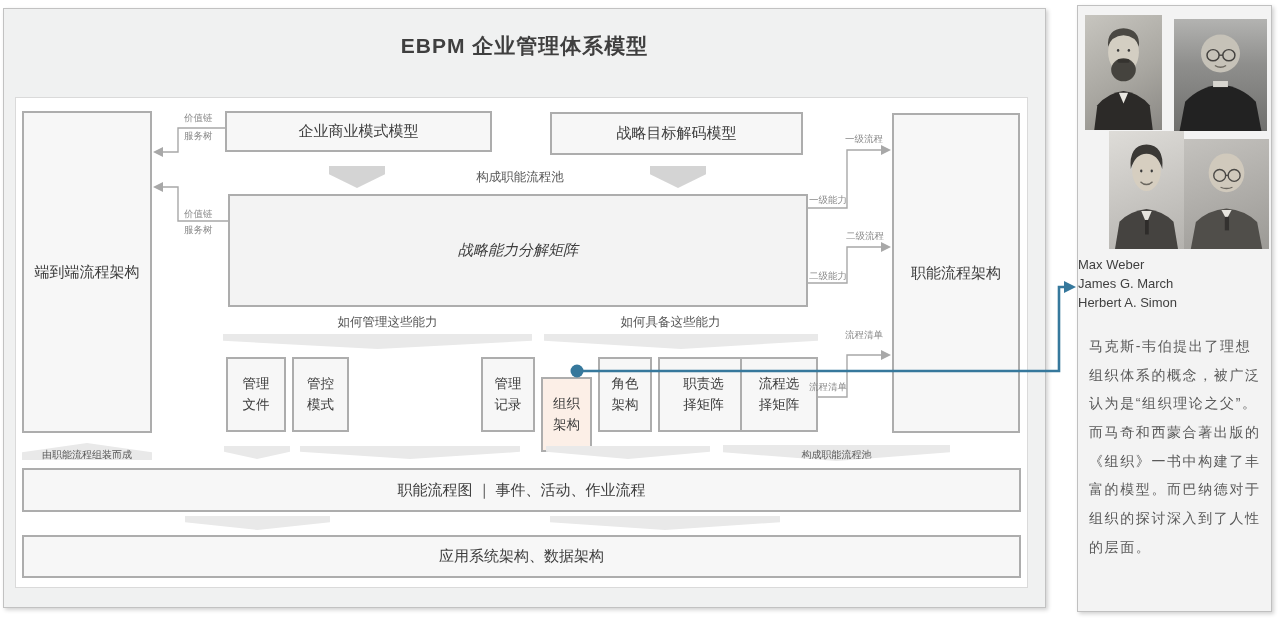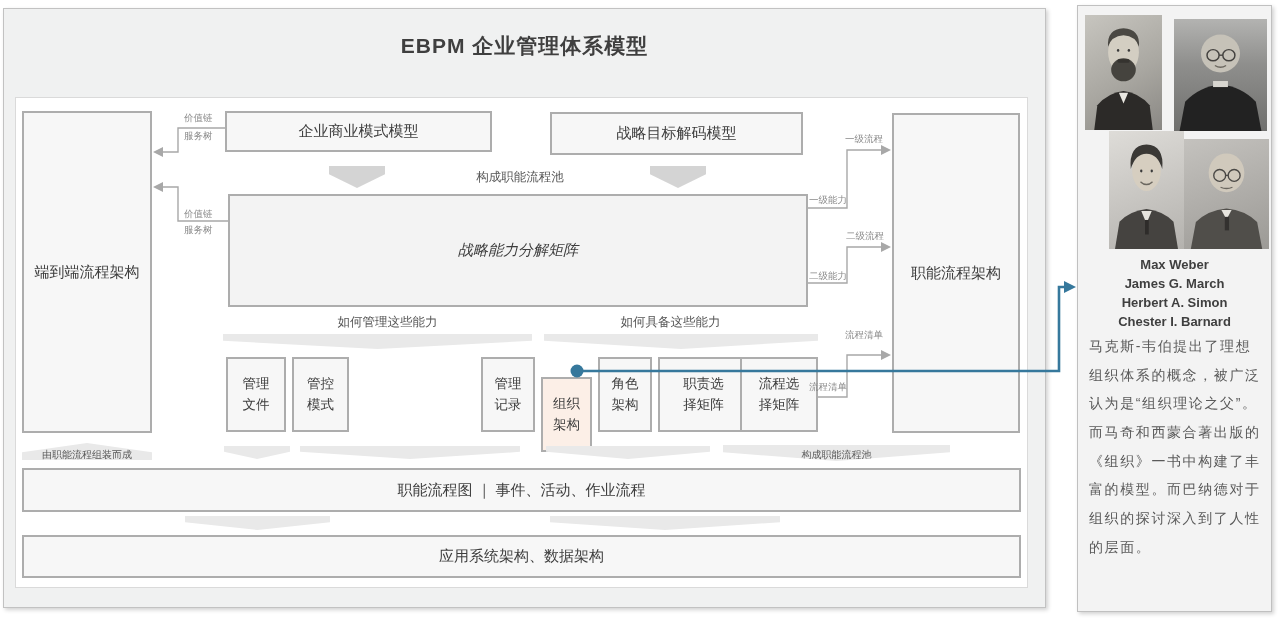--- a/index.html
+++ b/index.html
@@ -34,22 +34,22 @@
 
   
   .sidebar{left:1077px;top:5px;width:195px;height:607px;background:#f3f3f3;
            border:1px solid #c0c0c0;box-shadow:2px 2px 4px rgba(0,0,0,.18);}
   .photo{position:absolute;overflow:hidden;}
   .photo svg{display:block;width:100%;height:100%;}
   .ph-weber{background:linear-gradient(150deg,#c7c5bf 0%,#a9a7a1 55%,#8a8884 100%);}
   .ph-march{background:linear-gradient(180deg,#b3b3b1 0%,#8f8f8d 40%,#6f6f6d 100%);}
   .ph-simon{background:linear-gradient(160deg,#dedcd8,#b4b2ae);}
   .ph-barnard{background:linear-gradient(160deg,#c4c2be,#9c9a96);}
-  .sb-names{position:absolute;left:0;top:250px;width:100%;text-align:center;
-            font-size:13px;font-weight:bold;color:#3f3f3f;line-height:1.45;}
+  .sb-names{position:absolute;left:0;top:250px;width:100%;
+            font-size:13px;font-weight:normal;color:#3f3f3f;line-height:1.45;}
   .sb-desc{position:absolute;left:11px;top:326px;width:172px;font-size:14px;color:#5a5a5a;
            line-height:2.05;letter-spacing:1.6px;text-align:left;}
 </style>
 </head>
 <body>
 
 <div class="stage">
 
   <div class="abs main-frame"></div>
   <div class="abs page-title">EBPM 企业管理体系模型</div>
@@ -178,18 +178,17 @@
         <path d="M43,57 Q50,60 57,57" stroke="#6b675f" stroke-width="1.5" fill="none"></path>
         <path d="M8,130 L14,98 Q28,84 50,82 Q72,84 86,98 L92,130Z" fill="#504e4a"></path>
         <polygon points="44,84 50,95 56,84" fill="#e6e4de"></polygon>
         <rect x="48" y="92" width="5" height="16" fill="#33312f"></rect>
       </svg>
     </div>
     <div class="sb-names">
       <div>Max Weber</div>
       <div>James G. March</div>
       <div>Herbert A. Simon</div>
-      <div>Chester I. Barnard</div>
     </div>
     <div class="sb-desc">马克斯-韦伯提出了理想组织体系的概念，被广泛认为是“组织理论之父”。而马奇和西蒙合著出版的《组织》一书中构建了丰富的模型。而巴纳德对于组织的探讨深入到了人性的层面。</div>
   </div>
 
 </div>
 
 </body></html>

